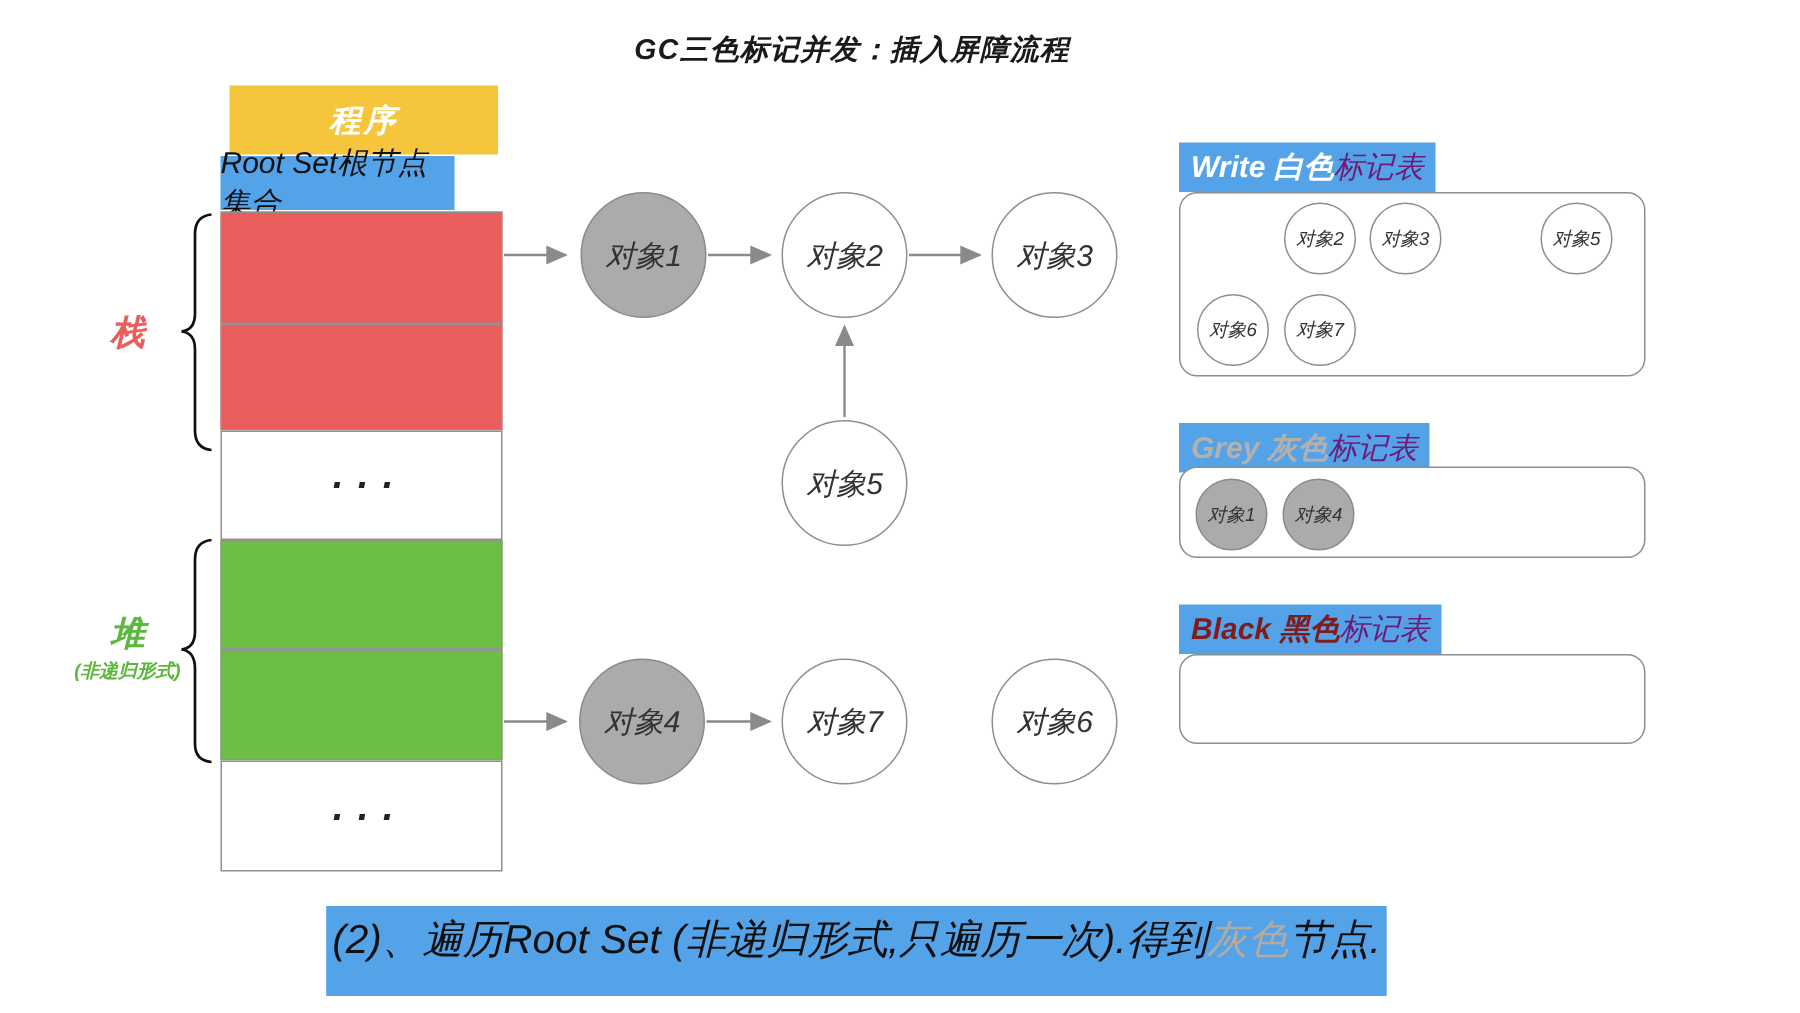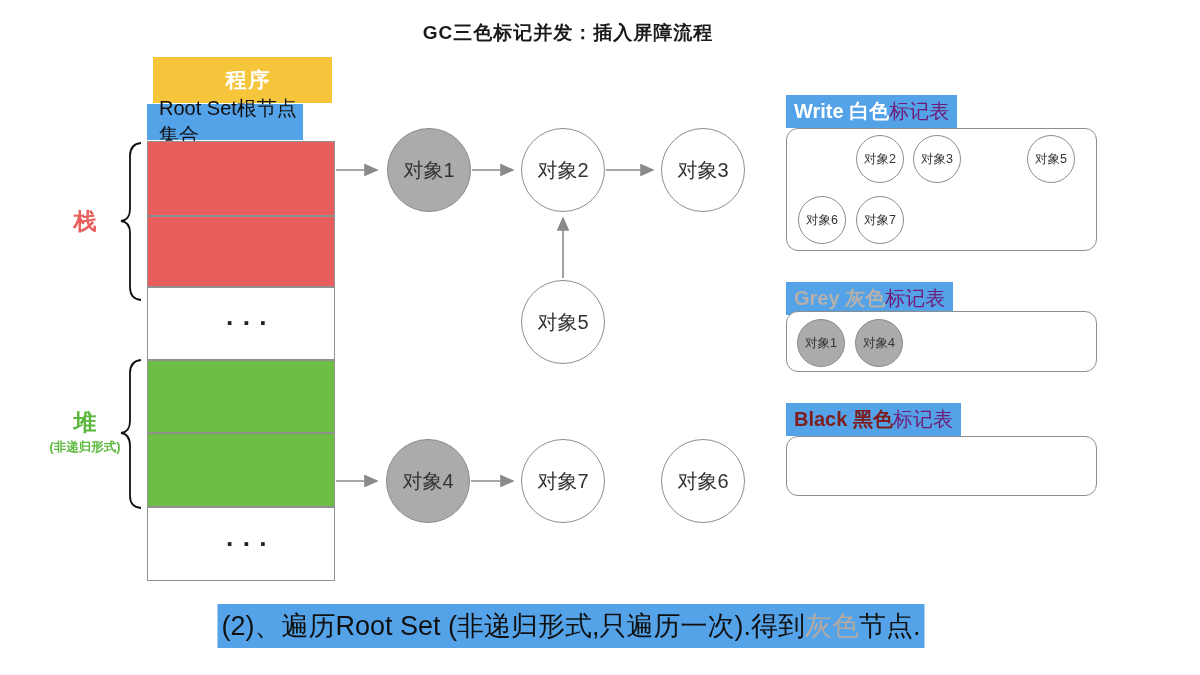--- a/index.html
+++ b/index.html
@@ -1,21 +1,21 @@
 <!DOCTYPE html>
 <html><head>
 <meta charset="utf-8">
 <style>
   html,body{margin:0;padding:0;background:#fff;}
   .canvas{position:relative;width:1200px;height:675px;background:#ffffff;overflow:hidden;
-          font-family:"Liberation Sans","DejaVu Sans",sans-serif;color:#1a1a1a;}
+          font-family:"Liberation Sans","DejaVu Sans",sans-serif;color:#1a1a1a;font-style:italic;}
   .main-title{position:absolute;top:20px;left:0;width:1136px;text-align:center;
               font-size:19px;font-weight:bold;letter-spacing:1px;}
   
-  .memb{position:absolute;left:147px;width:188px;box-sizing:border-box;border:1px solid #909090;padding-left:12px;}
+  .memb{position:absolute;left:147px;width:188px;box-sizing:border-box;border:1px solid #909090;}
   .program{left:153px;top:57px;width:179px;height:46px;background:#F5C53B;border:none;
            display:flex;align-items:center;justify-content:center;color:#fff;
            font-size:21px;font-weight:bold;letter-spacing:2px;}
   .rootset{left:147px;top:104px;width:156px;height:36px;background:#54A3E9;border:none;
            display:flex;align-items:center;justify-content:center;font-size:20px;color:#101010;}
   .red1{top:141px;height:75px;background:#E95D5C;}
   .red2{top:216px;height:71px;background:#E95D5C;}
   .white1{top:287px;height:73px;background:#fff;}
   .green1{top:360px;height:73px;background:#6CBE45;}
   .green2{top:433px;height:74px;background:#6CBE45;}
@@ -48,21 +48,21 @@
   .tcirc{position:absolute;width:48px;height:48px;border-radius:50%;background:#fff;
          border:1.2px solid #8E8E8E;box-sizing:border-box;display:flex;align-items:center;
          justify-content:center;font-size:12.5px;color:#333;}
   .tcirc.grey{background:#ABABAB;border-color:#8A8A8A;}
   
   .overlay{position:absolute;left:0;top:0;width:1200px;height:675px;pointer-events:none;}
   .arrow{stroke:#8A8A8A;stroke-width:1.6;}
   .brace{stroke:#111;stroke-width:1.8;fill:none;}
   
   .caption{position:absolute;top:604px;left:571px;transform:translateX(-50%);
-           background:#54A3E9;height:44px;line-height:44px;padding:0 4px;
+           background:#54A3E9;height:60px;line-height:44px;padding:0 4px;
            font-size:27px;white-space:nowrap;color:#101010;}
   .caption .grey-word{color:#B3AAA0;}
 </style>
 </head>
 <body>
 
 <div class="canvas">
 
   <div class="main-title">GC三色标记并发：插入屏障流程</div>
 

